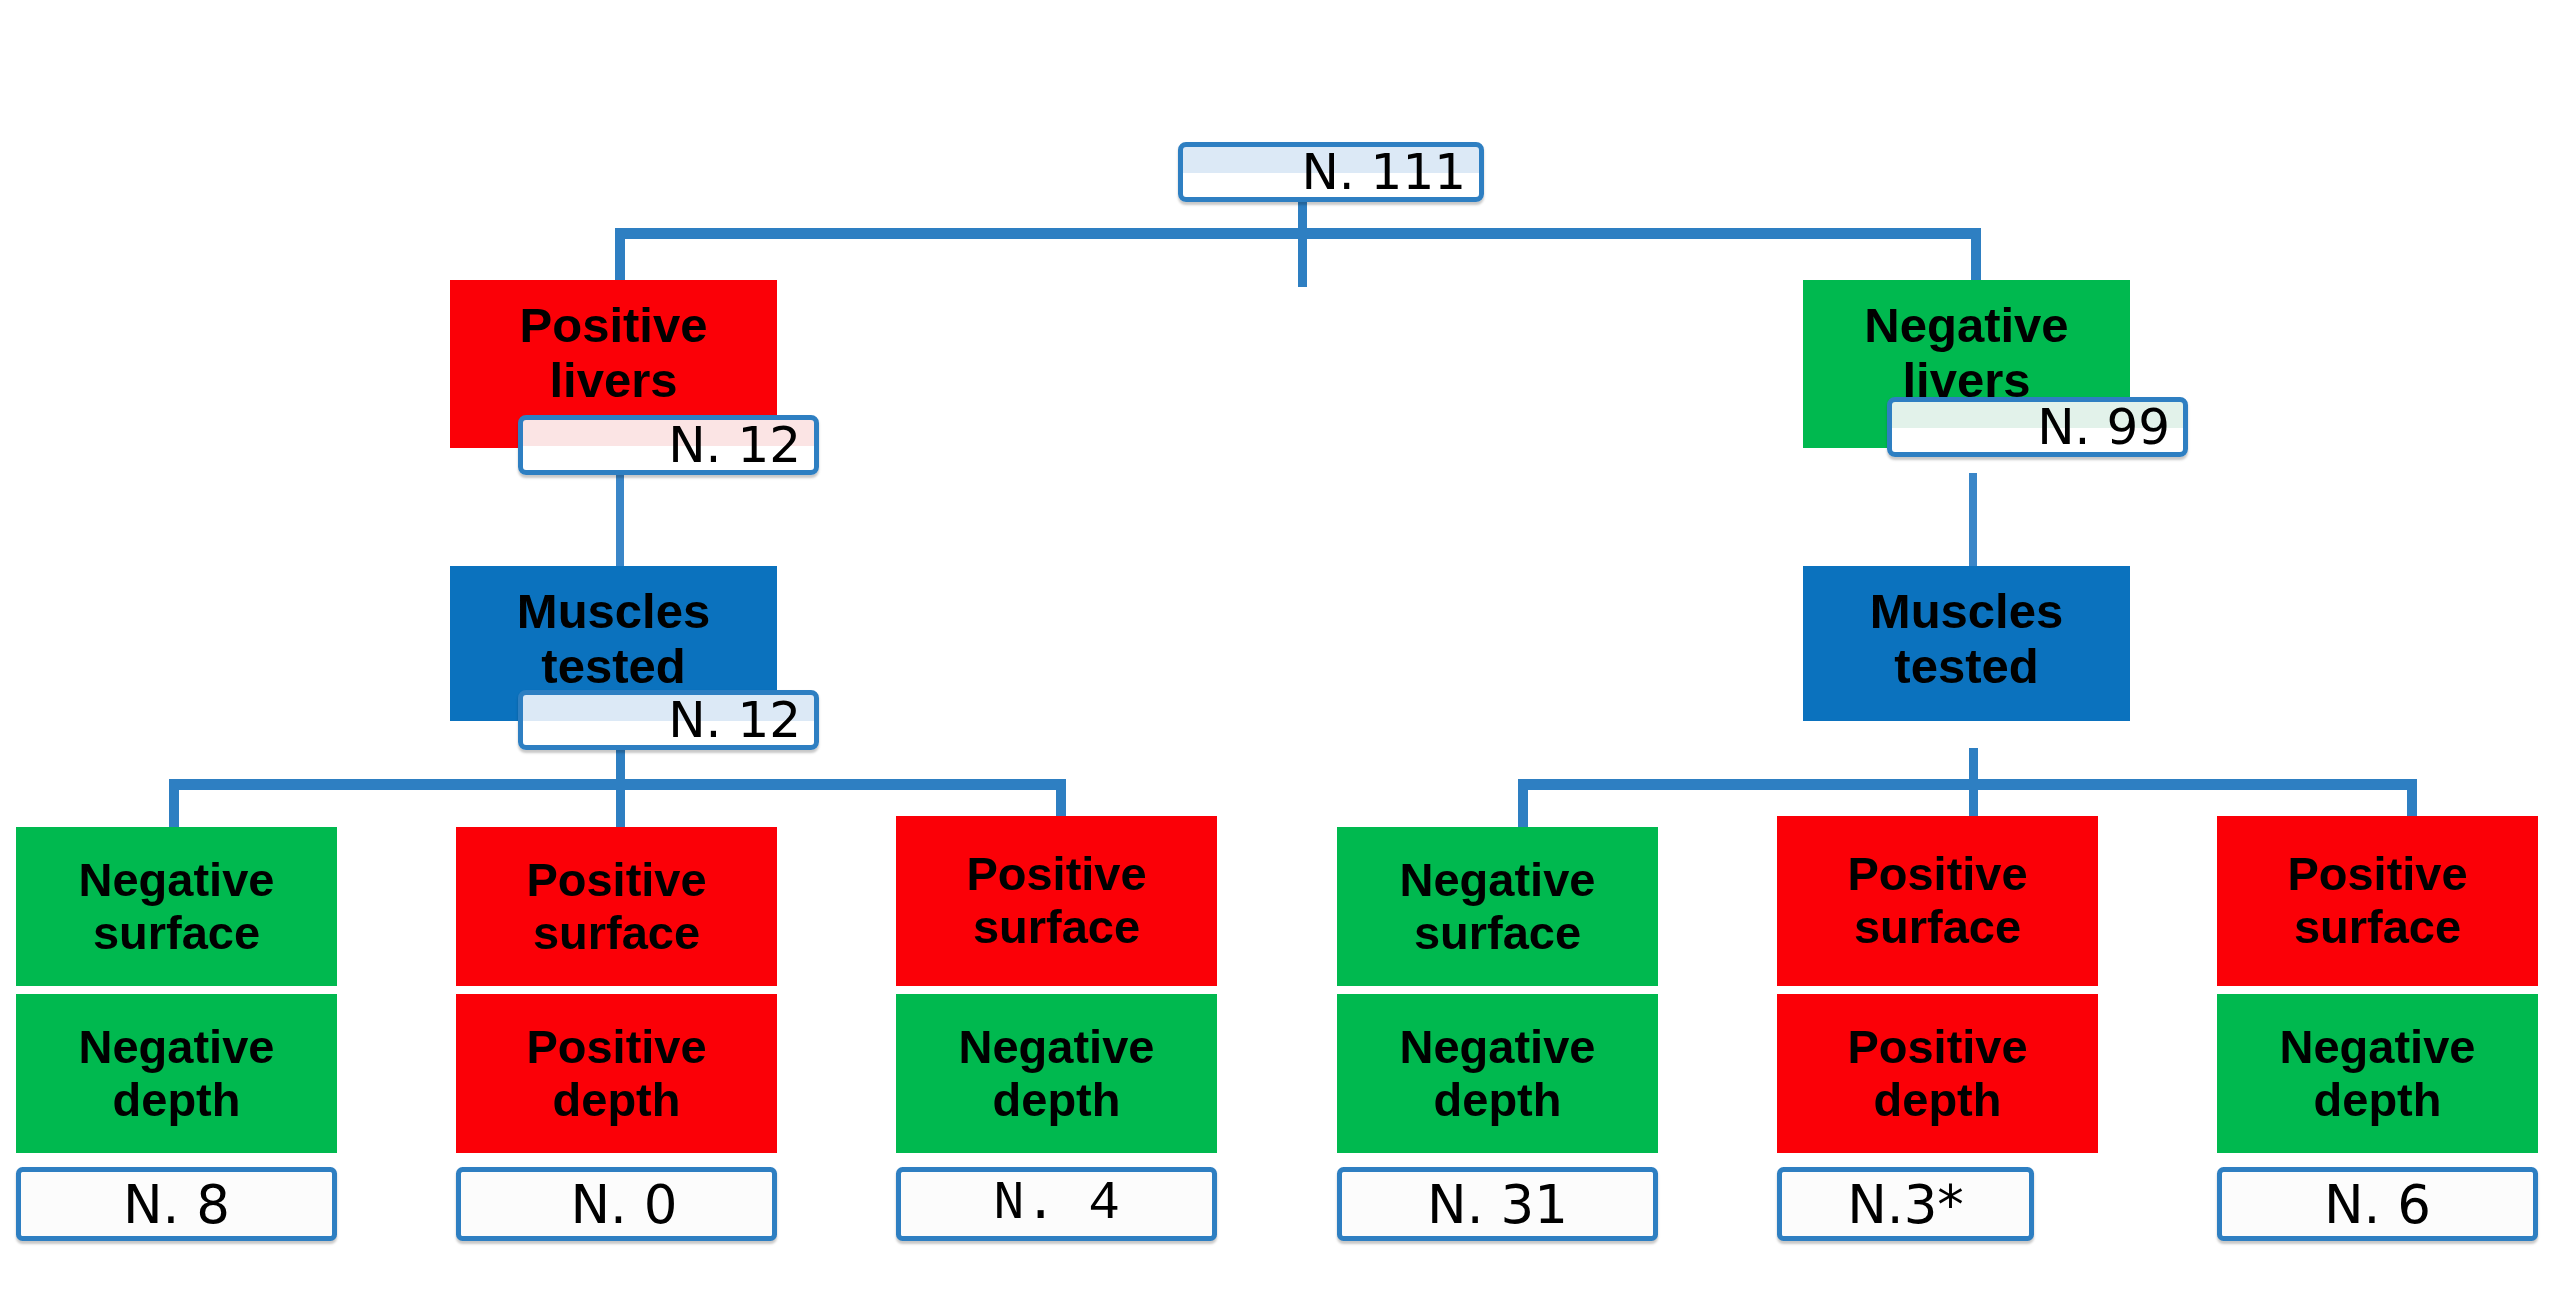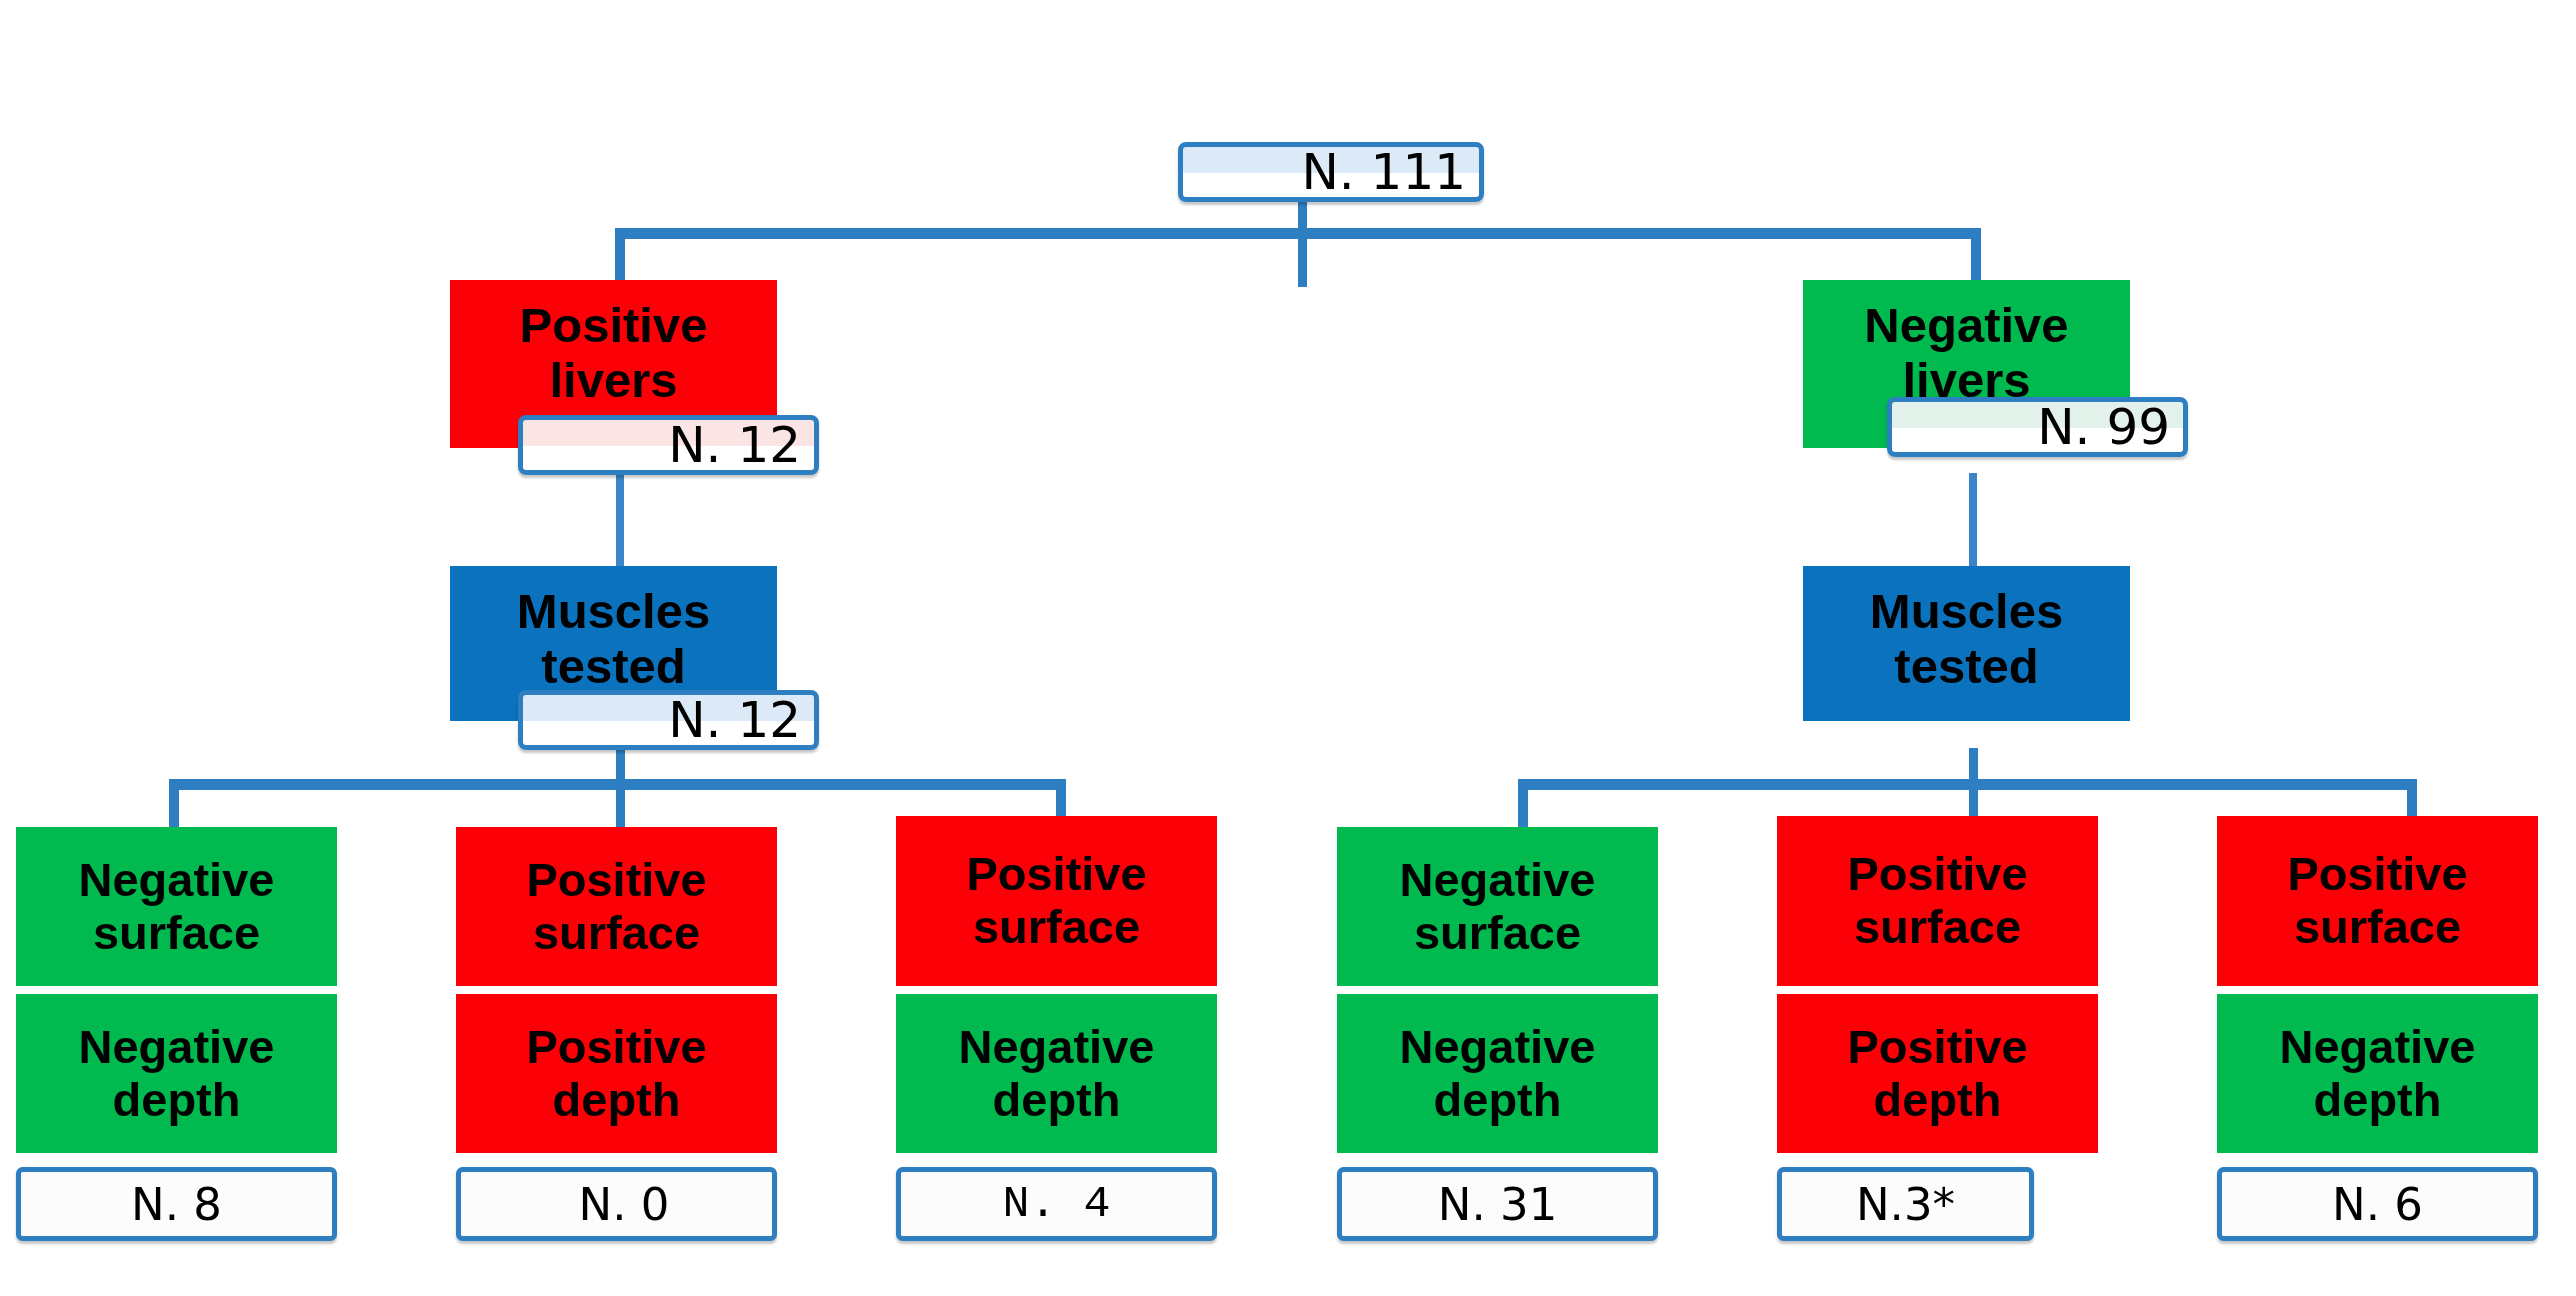--- a/index.html
+++ b/index.html
@@ -63,21 +63,21 @@
   
   .leafcount{
     position:absolute;
     box-sizing:border-box;
     border:5.7px solid #2E7FC2;
     border-radius:6.5px;
     background:#FCFCFC;
     display:flex;
     align-items:center;
     justify-content:center;
-    font-size:45px;
+    font-size:53px;
     color:#000000;
     font-family:"DejaVu Sans", sans-serif;
     z-index:5;
     box-shadow:0 2.4px 2.4px rgba(0,0,0,0.22);
   }
 
   
   .conn{
     position:absolute;
     background:#2E7FC2;

